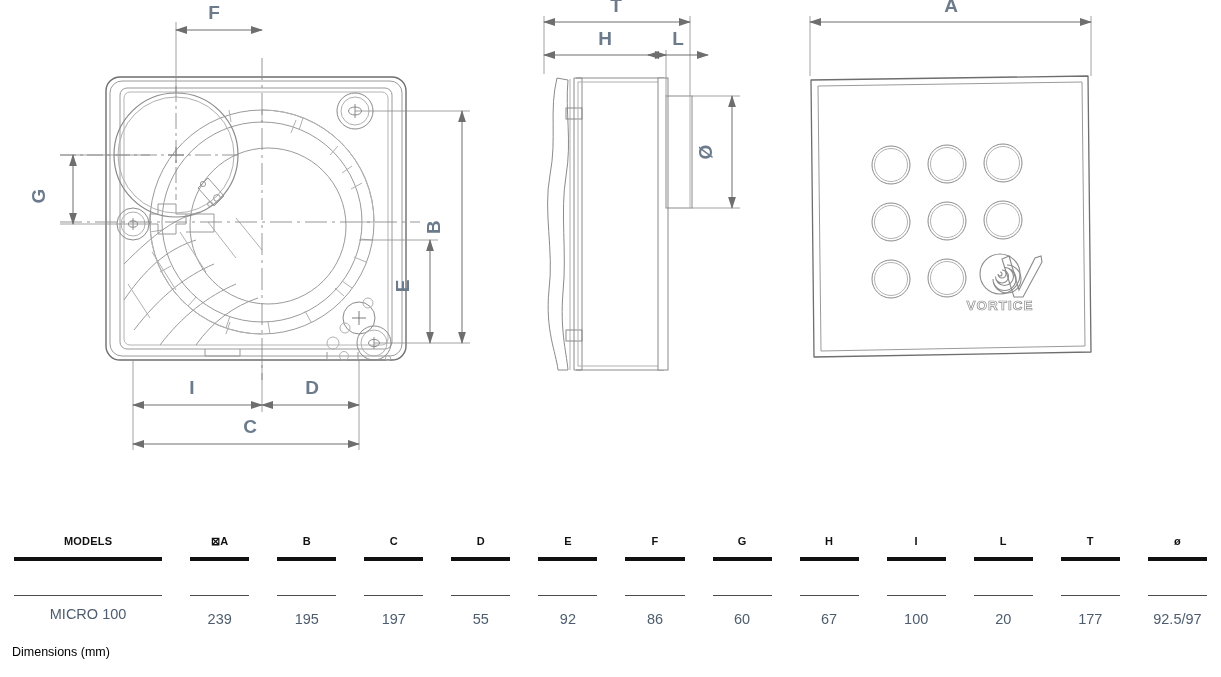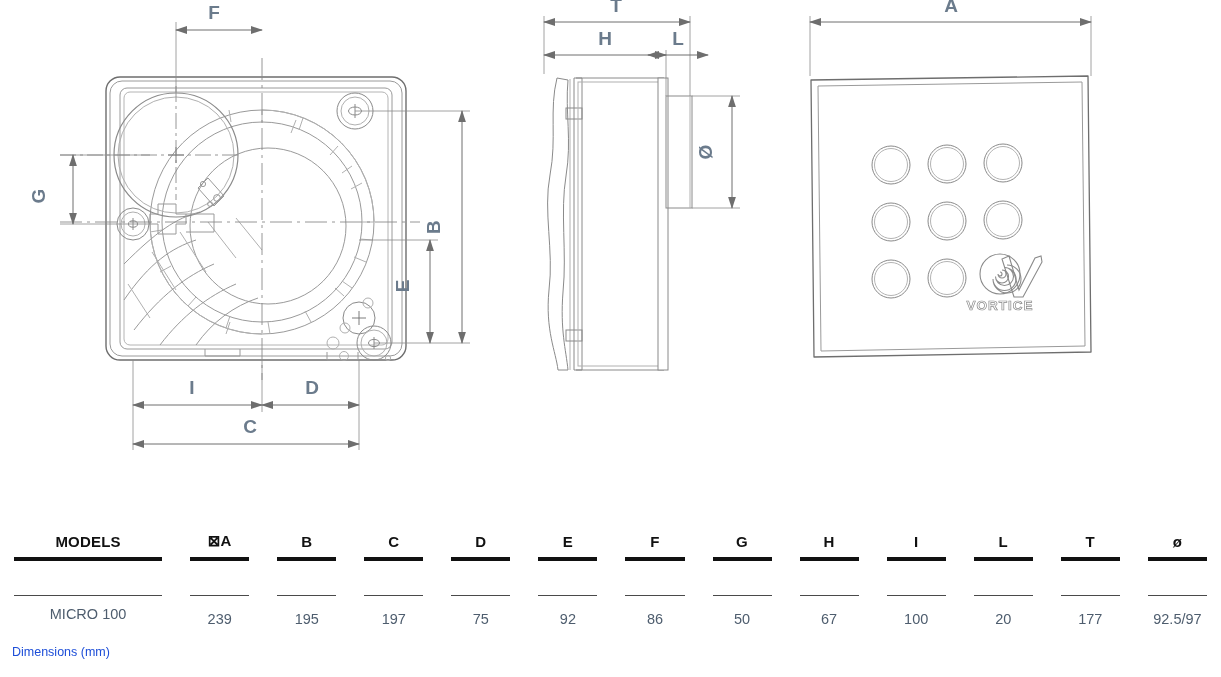--- a/index.html
+++ b/index.html
@@ -37,21 +37,21 @@
     border-collapse: collapse;
     width: 1221px;
     table-layout: fixed;
   }
   table.dims th, table.dims td {
     text-align: center;
     padding: 0;
     vertical-align: middle;
   }
   table.dims th {
-    font-size: 15px;
+    font-size: 11px;
     font-weight: bold;
     color: #111111;
     height: 26px;
     letter-spacing: 0.2px;
   }
   table.dims tr.rule-thick td {
     height: 9px;
   }
   table.dims tr.rule-thick td > div {
     height: 4px;
@@ -77,21 +77,21 @@
     height: 34px;
   }
   .col-models { width: 176px; }
   .col-dim { width: 87px; }
 
   #footnote {
     position: absolute;
     left: 12px;
     top: 645px;
     font-size: 12.5px;
-    color: #1d4ed8;
+    color: #000000;
   }
 
   
   .dimlabel { font-family: "Liberation Sans", sans-serif; font-size: 19px; font-weight: bold; fill: #6b7b8c; }
 </style>
 </head>
 <body>
 
 <div id="page">
 
@@ -519,24 +519,24 @@
             </td>
           <td>
               <div></div>
             </td>
         </tr>
         <tr>
           <td class="model">MICRO 100</td>
           <td class="val">239</td>
           <td class="val">195</td>
           <td class="val">197</td>
-          <td class="val">75</td>
+          <td class="val">55</td>
           <td class="val">92</td>
           <td class="val">86</td>
-          <td class="val">50</td>
+          <td class="val">60</td>
           <td class="val">67</td>
           <td class="val">100</td>
           <td class="val">20</td>
           <td class="val">177</td>
           <td class="val">92.5/97</td>
         </tr>
       </tbody>
     </table>
   </div>
 

